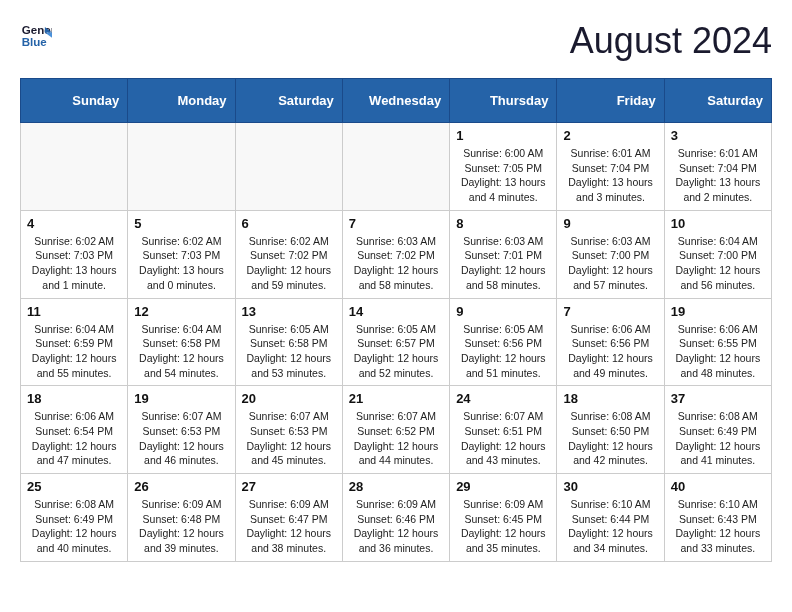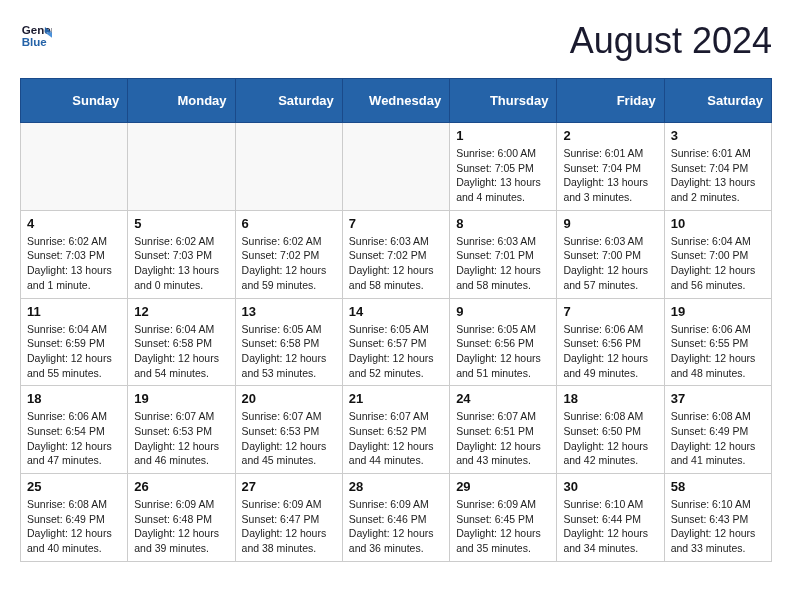--- a/index.html
+++ b/index.html
@@ -68,20 +68,21 @@
     .day-number {
       font-size: 13px;
       font-weight: bold;
       margin-bottom: 3px;
       color: #111;
     }
     .day-info {
       font-size: 10.5px;
       line-height: 1.4;
       color: #222;
+      text-align: center;
     }
   </style>
 </head>
 <body>
 
 <div class="header">
   <div class="logo">
     <svg class="logo-icon" viewBox="0 0 36 36">
       <text x="2" y="16" font-size="13" font-weight="bold" fill="#1a1a2e">General</text>
       <text x="2" y="29" font-size="13" font-weight="bold" fill="#2563a8">Blue</text>
@@ -234,18 +235,18 @@
         </td>
         <td>
           <div class="day-number">29</div>
           <div class="day-info">Sunrise: 6:09 AM<br>Sunset: 6:45 PM<br>Daylight: 12 hours<br>and 35 minutes.</div>
         </td>
         <td>
           <div class="day-number">30</div>
           <div class="day-info">Sunrise: 6:10 AM<br>Sunset: 6:44 PM<br>Daylight: 12 hours<br>and 34 minutes.</div>
         </td>
         <td>
-          <div class="day-number">58</div>
+          <div class="day-number">40</div>
           <div class="day-info">Sunrise: 6:10 AM<br>Sunset: 6:43 PM<br>Daylight: 12 hours<br>and 33 minutes.</div>
         </td>
       </tr>
     </tbody>
 </table>
 
 </body></html>

